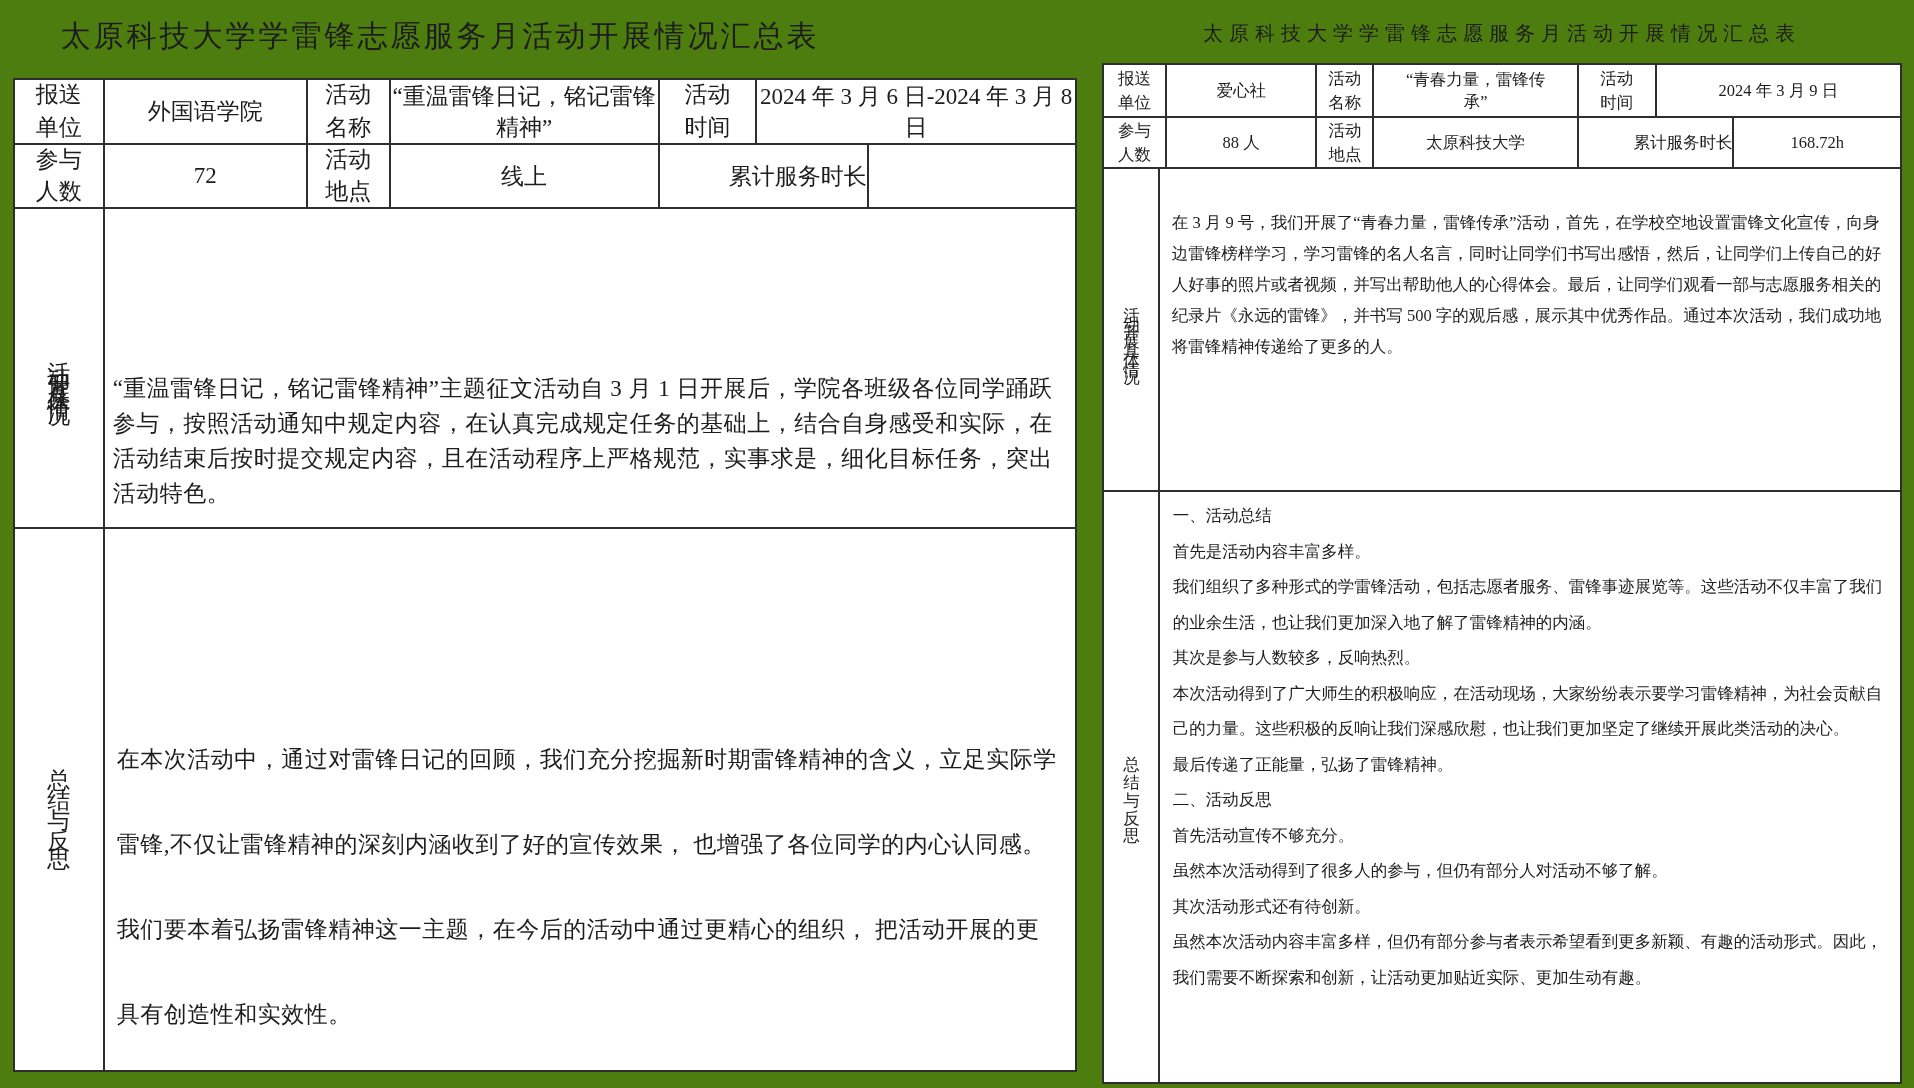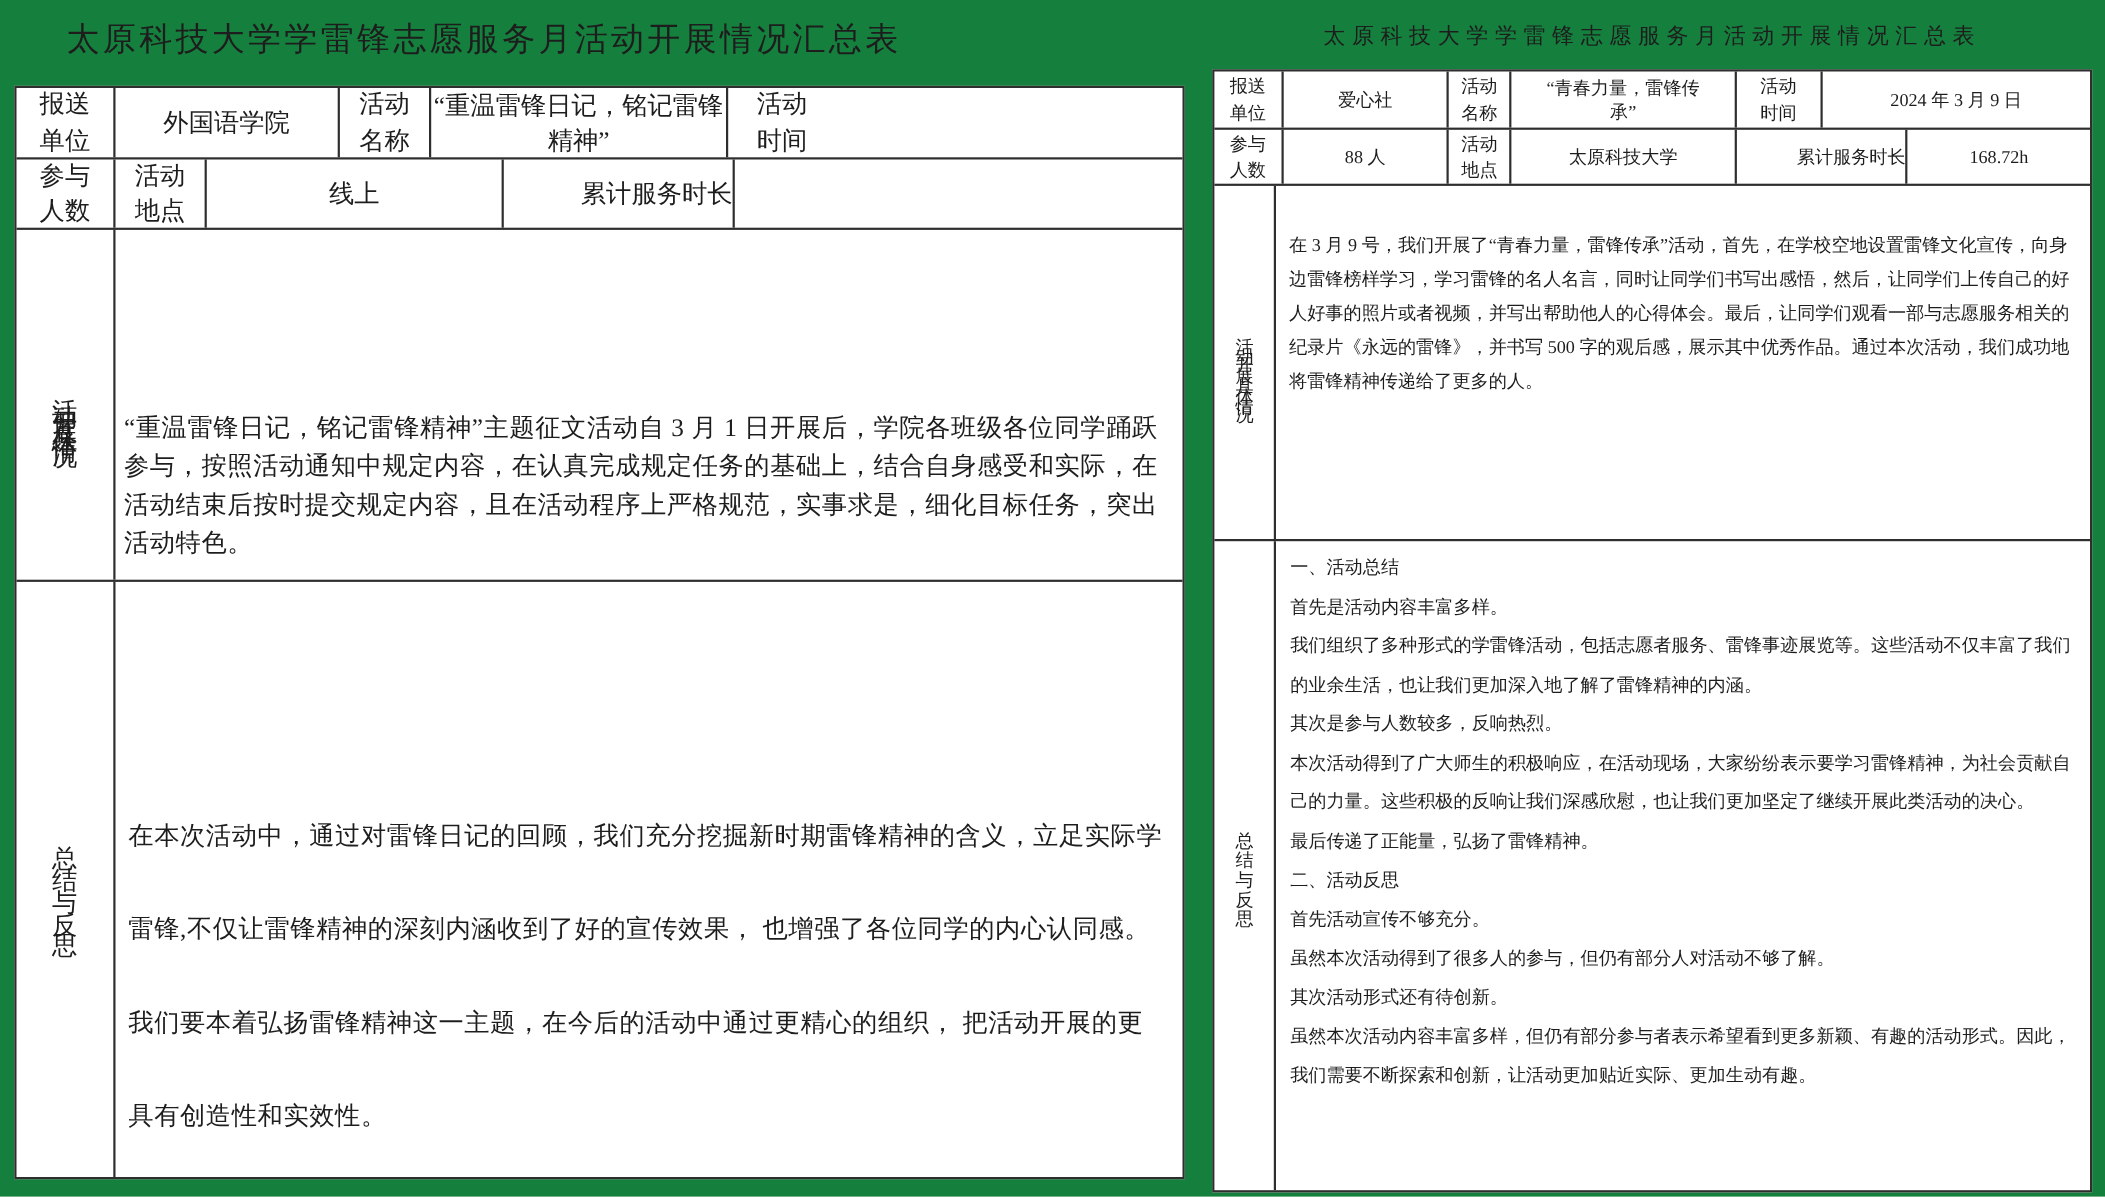--- a/index.html
+++ b/index.html
@@ -1,18 +1,18 @@
 <!DOCTYPE html>
 <html><head>
 <meta charset="utf-8">
 <style>
   :root{ --line:#2e2e2e; --ink:#1d1d1d; }
   html,body{ margin:0; padding:0; background:#ffffff; }
   body{ font-family:"Liberation Serif","DejaVu Serif",serif; color:var(--ink); }
-  .page{ position:relative; width:1914px; height:1088px; background:#15803d; overflow:hidden; }
+  .page{ position:relative; width:1914px; height:1088px; background:#4d7c0f; overflow:hidden; }
 
   .report{ position:absolute; top:0; }
   .report-left{ left:13px; width:1064px; padding-top:18px; }
   .report-right{ left:1102px; width:800px; padding-top:20px; }
 
   .title{ text-align:center; white-space:nowrap; }
   .t-left{ font-size:30px; line-height:36px; letter-spacing:3px; position:relative; left:-105px; }
   .t-right{ font-size:20px; line-height:26px; letter-spacing:6px; }
 
   .tbl{ border:2px solid var(--line); box-sizing:border-box; background:#fff; }
@@ -65,25 +65,31 @@
           </div>
         <div class="c" style="width:83px">
             <span class="lbl2">活动名称</span>
           </div>
         <div class="c" style="width:270px">
             <span>“重温雷锋日记，铭记雷锋精神”</span>
           </div>
         <div class="c" style="width:98px">
             <span class="lbl2">活动时间</span>
           </div>
+        <div class="c" style="width:319px">
+            <span>2024 年 3 月 6 日-2024 年 3 月 8 日</span>
+          </div>
       </div>
 
       <div class="tr" style="height:64px">
         <div class="c" style="width:90px">
             <span class="lbl2">参与人数</span>
+          </div>
+        <div class="c" style="width:204px">
+            <span>72</span>
           </div>
         <div class="c" style="width:83px">
             <span class="lbl2">活动地点</span>
           </div>
         <div class="c" style="width:270px">
             <span>线上</span>
           </div>
         <div class="c nowrapc" style="width:210px">
             <span>累计服务时长</span>
           </div>

